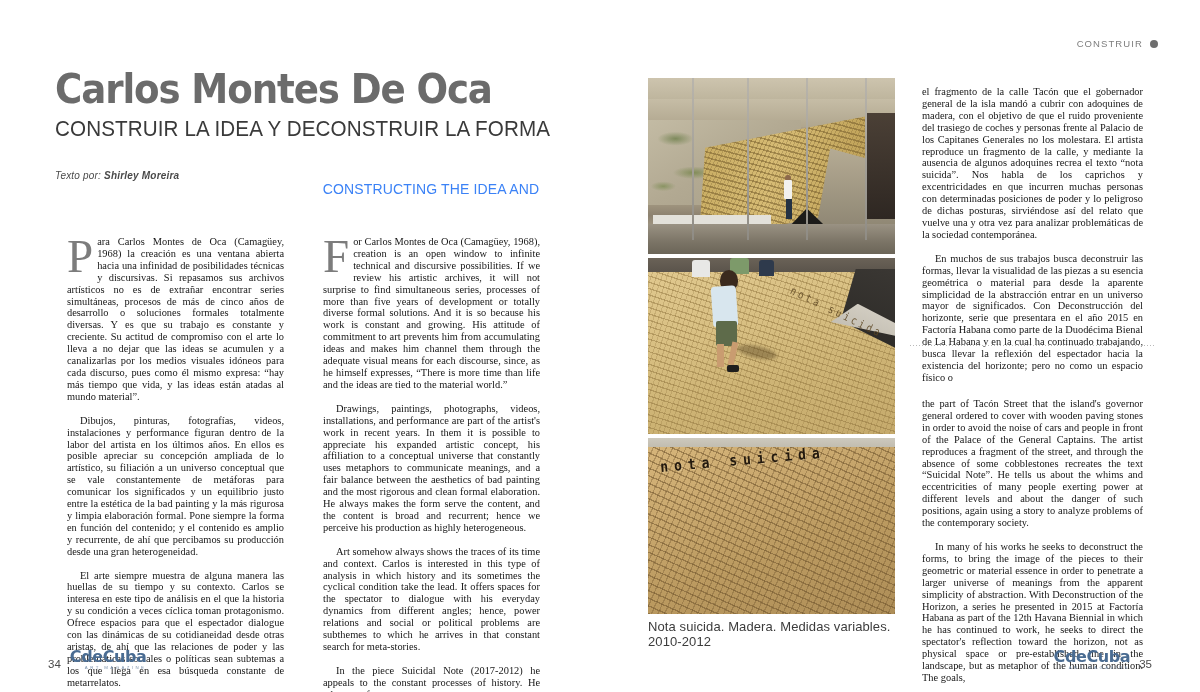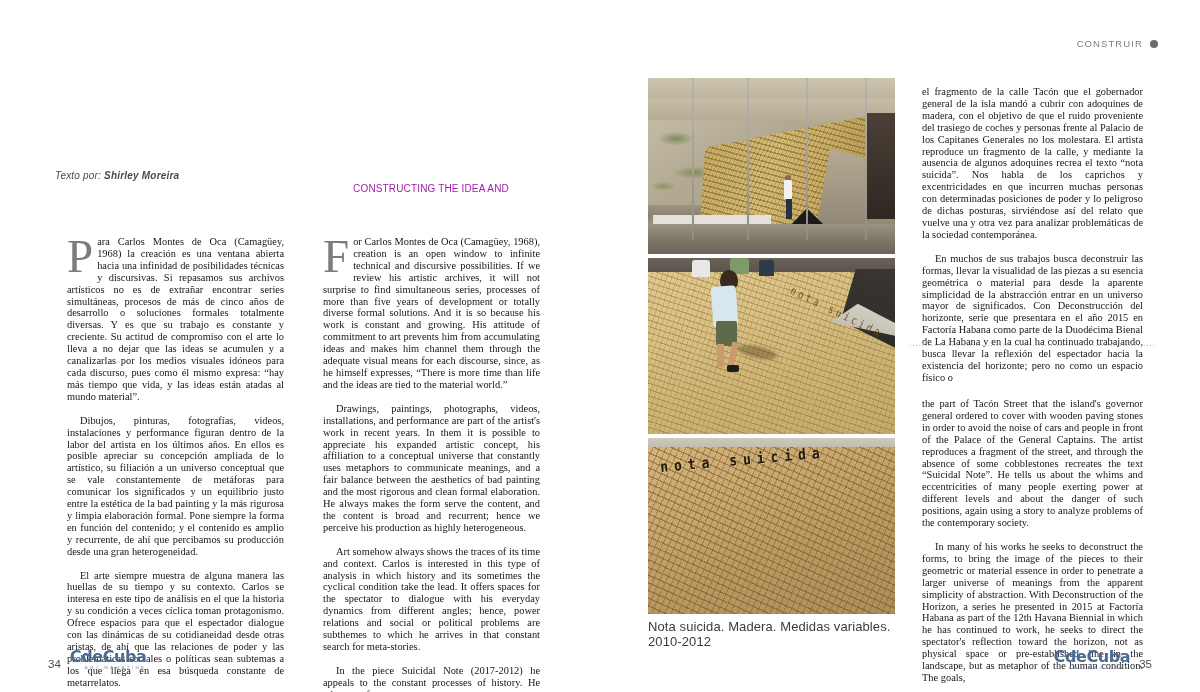--- a/index.html
+++ b/index.html
@@ -90,23 +90,23 @@
   }
   .byline b { font-weight: 600; font-style: italic; }
 
   .en-heading {
     position: absolute;
     left: 311px;
     top: 181px;
     width: 240px;
     text-align: center;
     font-family: "Liberation Sans", sans-serif;
-    font-size: 10px;
+    font-size: 14px;
     line-height: 16.5px;
-    color: #a21caf;
+    color: #3b82f6;
     letter-spacing: 0.15px;
   }
 
   .col {
     position: absolute;
     font-size: 10.4px;
     line-height: 11.9px;
     text-align: justify;
     color: #161616;
     font-family: "Liberation Serif", serif;
@@ -377,20 +377,24 @@
 
 <div class="spread">
 
   <div class="running-head">
     <span class="running-head-label">CONSTRUIR</span>
     <span class="running-head-dot"></span>
   </div>
 
   <div class="page-left">
 
+    <div class="title-block">
+      <h1 class="headline">Carlos Montes De Oca</h1>
+      <h2 class="subhead">CONSTRUIR LA IDEA Y DECONSTRUIR LA FORMA</h2>
+    </div>
 
     <div class="byline">
       <span>Texto por: </span><b>Shirley Moreira</b>
     </div>
 
     <div class="en-heading">
       <div>CONSTRUCTING THE IDEA AND</div>
     </div>
 
     <div class="col col-es">

